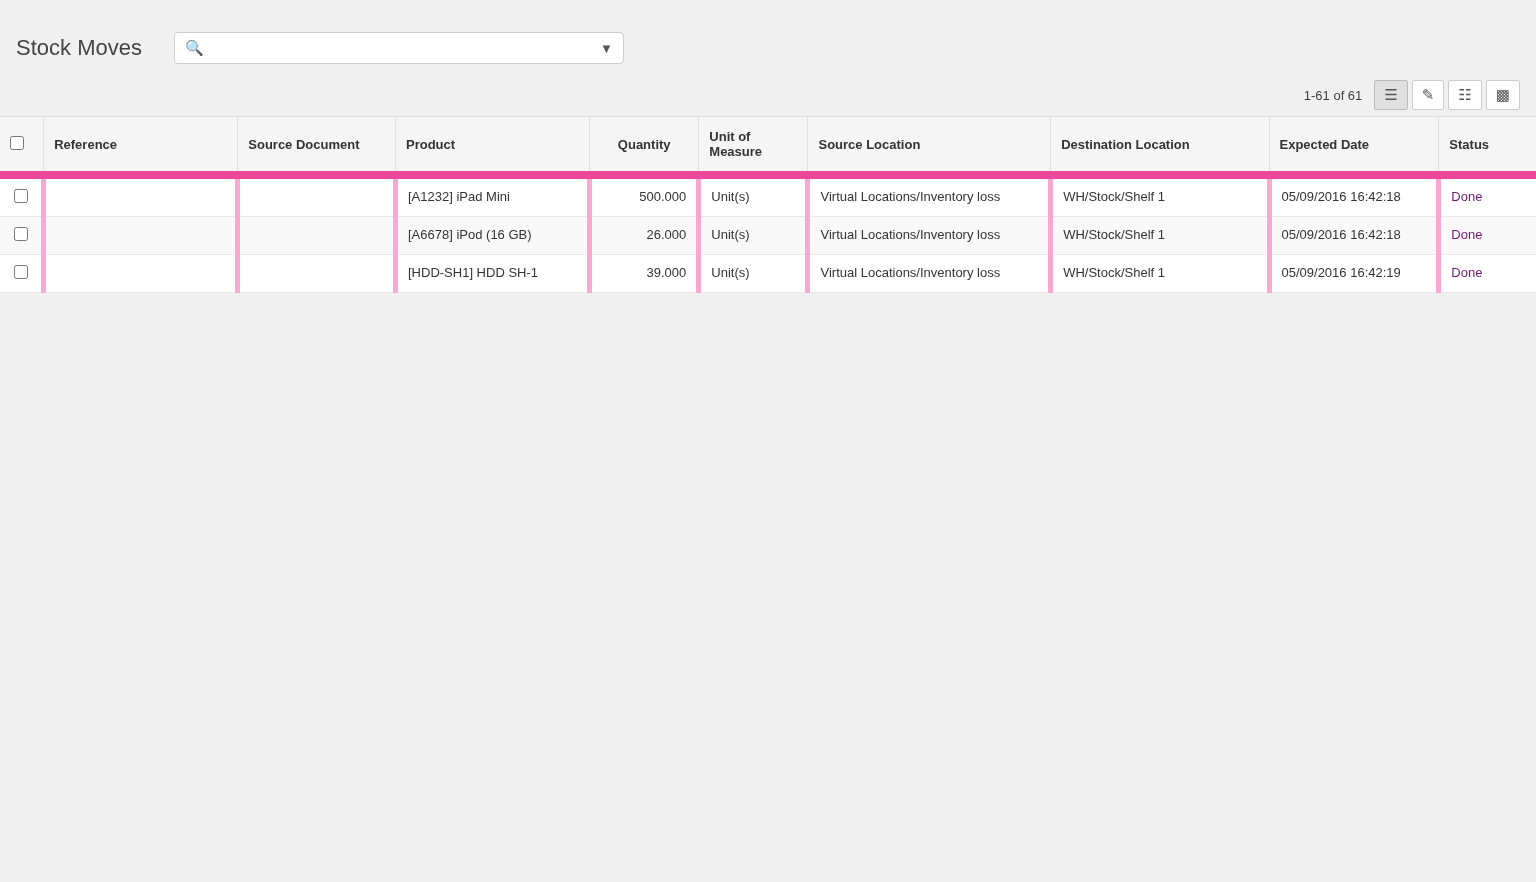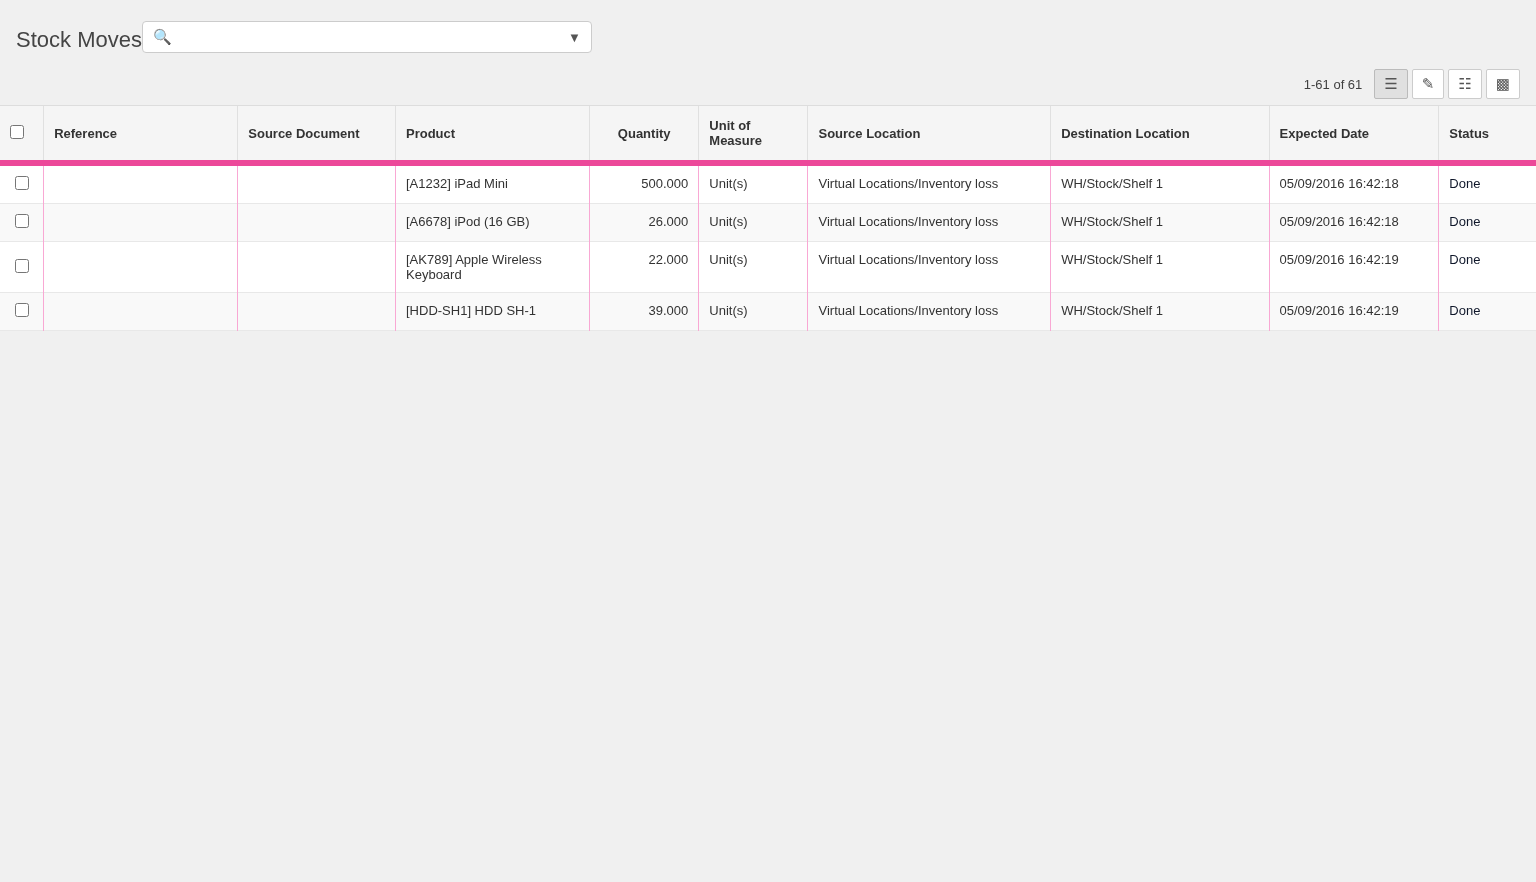--- a/index.html
+++ b/index.html
@@ -1,64 +1,64 @@
 <!DOCTYPE html>
 <html><head>
   <meta charset="utf-8">
   <style>
     * { box-sizing: border-box; margin: 0; padding: 0; }
     body { font-family: Arial, sans-serif; font-size: 13px; background: #f0f0f0; color: #333; }
 
     .page-container { background: #f0f0f0; min-height: 882px; }
 
     
-    .header { display: flex; align-items: flex-end; padding: 21px 16px 10px 16px; background: #f0f0f0; gap: 0; }
+    .header { display: flex; align-items: center; padding: 32px 16px 10px 16px; background: #f0f0f0; gap: 32px; }
     .page-title { font-size: 22px; font-weight: 400; color: #444; flex: 0 0 auto; }
     .search-bar { display: flex; align-items: center; background: #fff; border: 1px solid #ccc; border-radius: 4px; padding: 6px 10px; flex: 0 0 450px; gap: 8px; }
     .search-bar input { border: none; outline: none; font-size: 14px; width: 100%; background: transparent; }
     .search-icon { color: #888; font-size: 15px; }
     .search-dropdown-arrow { margin-left: auto; color: #555; font-size: 13px; cursor: pointer; }
 
     
     .toolbar { display: flex; align-items: center; justify-content: flex-end; padding: 6px 16px; background: #f0f0f0; gap: 4px; }
     .record-count { font-size: 13px; color: #404040; margin-right: 8px; }
     .view-btn { background: #fff; border: 1px solid #ccc; padding: 5px 9px; cursor: pointer; font-size: 15px; color: #555; border-radius: 2px; }
     .view-btn.active { background: #e0e0e0; border-color: #bbb; }
 
     
     .table-container { background: #fff; margin: 0; border-top: 1px solid #ddd; }
 
     table { width: 100%; border-collapse: collapse; table-layout: fixed; }
 
-    thead tr { background: #f5f5f5; border-bottom: 6px solid #ec4899; }
+    thead tr { background: #f5f5f5; border-bottom: 8px solid #ec4899; }
     thead th { padding: 12px 10px; text-align: left; font-weight: 600; font-size: 13px; color: #333; border-right: 1px solid #e0e0e0; vertical-align: middle; }
     thead th:last-child { border-right: none; }
 
     .col-checkbox { width: 36px; }
     .col-reference { width: 160px; }
     .col-source-doc { width: 130px; }
     .col-product { width: 160px; }
     .col-quantity { width: 90px; text-align: center; }
     .col-uom { width: 90px; }
     .col-source-loc { width: 200px; }
     .col-dest-loc { width: 180px; }
     .col-exp-date { width: 140px; margin-left: 32px; }
     .col-status { width: 80px; }
 
     tbody tr { border-bottom: 1px solid #e8e8e8; }
     tbody tr:nth-child(even) { background: #f9f9f9; }
 
-    tbody td { padding: 10px 10px; vertical-align: top; font-size: 13px; color: #333; border-right: 1px solid #f9a8d4; }
+    tbody td { padding: 10px 10px; vertical-align: top; font-size: 13px; color: #333; border-right: 5px solid #f9a8d4; }
     tbody td:last-child { border-right: none; }
     tbody td.qty { text-align: right; }
 
     .checkbox-cell { text-align: center; vertical-align: middle; }
     input[type="checkbox"] { cursor: pointer; width: 14px; height: 14px; }
 
-    .status-done { color: #0f172a; }
+    .status-done { color: #701a75; }
   </style>
 </head>
 <body>
 
 <div class="page-container">
 
   <div class="header">
     <h1 class="page-title">Stock Moves</h1>
     <div class="search-bar">
       <span class="search-icon">🔍</span>
@@ -115,32 +115,20 @@
             <td class="col-uom">Unit(s)</td>
             <td class="col-source-loc">Virtual Locations/Inventory loss</td>
             <td class="col-dest-loc">WH/Stock/Shelf 1</td>
             <td class="col-exp-date">05/09/2016 16:42:18</td>
             <td class="col-status status-done">Done</td>
           </tr>
           <tr>
             <td class="checkbox-cell col-checkbox"><input type="checkbox" style=""></td>
             <td class="col-reference"></td>
             <td class="col-source-doc"></td>
-            <td class="col-product">[AK789] Apple Wireless Keyboard</td>
-            <td class="col-quantity qty">22.000</td>
-            <td class="col-uom">Unit(s)</td>
-            <td class="col-source-loc">Virtual Locations/Inventory loss</td>
-            <td class="col-dest-loc">WH/Stock/Shelf 1</td>
-            <td class="col-exp-date">05/09/2016 16:42:19</td>
-            <td class="col-status status-done">Done</td>
-          </tr>
-          <tr>
-            <td class="checkbox-cell col-checkbox"><input type="checkbox" style=""></td>
-            <td class="col-reference"></td>
-            <td class="col-source-doc"></td>
             <td class="col-product">[HDD-SH1] HDD SH-1</td>
             <td class="col-quantity qty">39.000</td>
             <td class="col-uom">Unit(s)</td>
             <td class="col-source-loc">Virtual Locations/Inventory loss</td>
             <td class="col-dest-loc">WH/Stock/Shelf 1</td>
             <td class="col-exp-date">05/09/2016 16:42:19</td>
             <td class="col-status status-done">Done</td>
           </tr>
         </tbody>
     </table>

